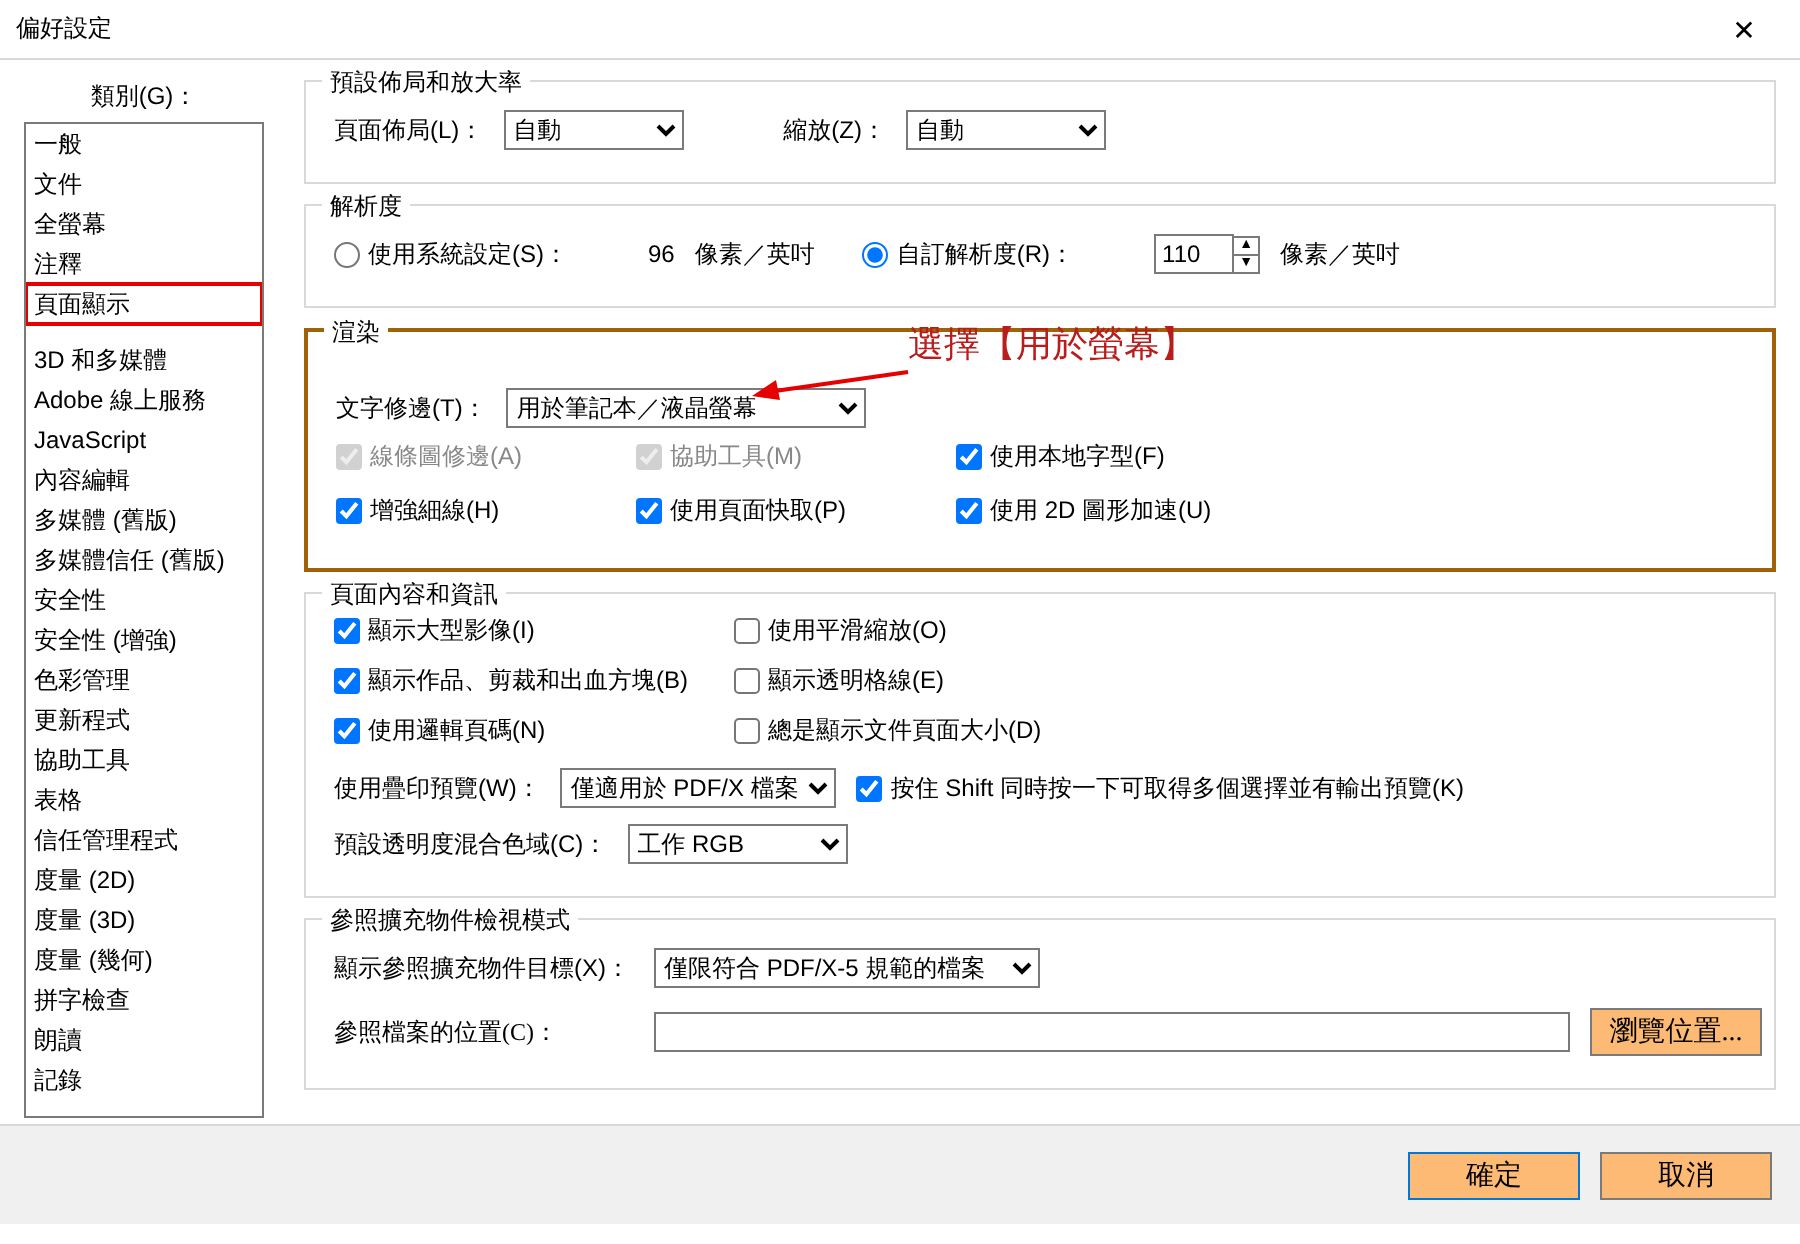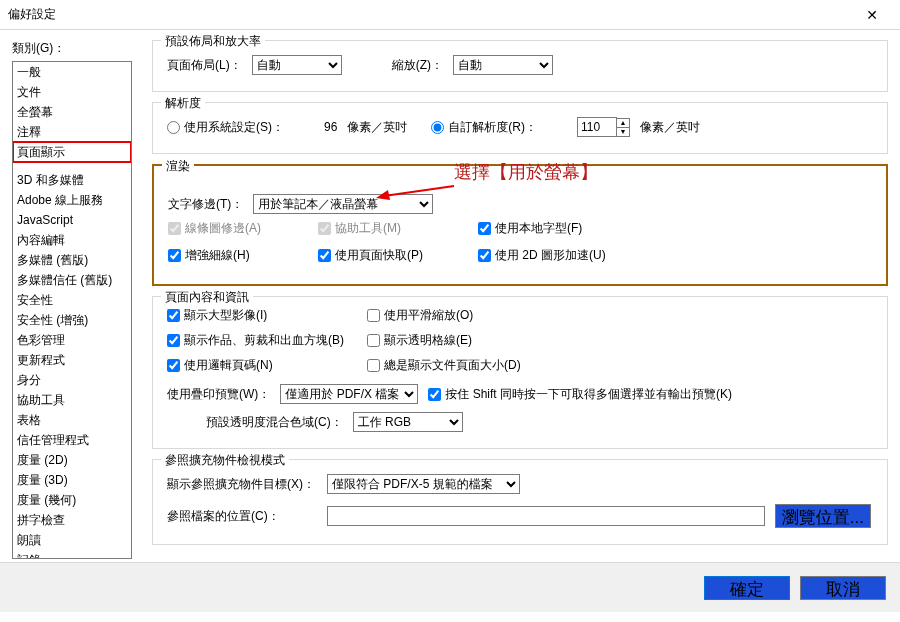--- a/index.html
+++ b/index.html
@@ -23,21 +23,21 @@
   .titlebar .title { flex: 1; }
   .titlebar .close {
     width: 40px; text-align: center; font-size: 14px; cursor: default;
   }
   .body {
     display: flex;
     height: 532px;
     padding: 10px 12px 0 12px;
   }
   .sidebar { width: 120px; }
-  .cat-label { margin-bottom: 4px; }
+  .cat-label { margin-bottom: 4px; text-align: center; }
   .listbox {
     border: 1px solid #7a7a7a;
     height: 498px;
     overflow-y: scroll;
     background: #fff;
     position: relative;
   }
   .listbox .item {
     padding: 2px 4px;
     white-space: nowrap;
@@ -49,21 +49,21 @@
     outline-offset: -1px;
   }
   .main {
     flex: 1;
     padding-left: 20px;
     position: relative;
   }
   .group {
     border: 1px solid #d9d9d9;
     margin-bottom: 10px;
-    padding: 10px 16px 12px 14px;
+    padding: 10px 6px 12px 14px;
     position: relative;
   }
   .group-title {
     position: absolute;
     top: -8px; left: 8px;
     background: #fff;
     padding: 0 4px;
   }
   .row { display: flex; align-items: center; flex-wrap: wrap; gap: 6px 10px; margin: 4px 0; }
   select {
@@ -96,24 +96,24 @@
   }
   .footer {
     height: 50px;
     display:flex; justify-content:flex-end; align-items:center;
     gap: 10px; padding: 0 14px;
     border-top: 1px solid #d9d9d9;
     background: #f0f0f0;
     font-family: Liberation Serif, serif;
   }
   button.std {
-    font-family: inherit; font-size:17px;
+    font-family: inherit; font-size:14px;
     min-width: 86px; height: 24px;
     border: 1px solid #7a7a7a;
-    background: #1d4ed8;
+    background: #fdba74;
   }
   button.primary { border: 1px solid #0078d7; }
   .spinner {
     display:inline-flex; align-items:center;
   }
   .spinner input { width:40px; text-align:left; }
   .spinner .btns {
     display:flex; flex-direction:column;
     border:1px solid #7a7a7a; border-left:none;
   }
@@ -148,21 +148,20 @@
         <div class="item">3D 和多媒體</div>
         <div class="item">Adobe 線上服務</div>
         <div class="item">JavaScript</div>
         <div class="item">內容編輯</div>
         <div class="item">多媒體 (舊版)</div>
         <div class="item">多媒體信任 (舊版)</div>
         <div class="item">安全性</div>
         <div class="item">安全性 (增強)</div>
         <div class="item">色彩管理</div>
         <div class="item">更新程式</div>
-        <div class="item">身分</div>
         <div class="item">協助工具</div>
         <div class="item">表格</div>
         <div class="item">信任管理程式</div>
         <div class="item">度量 (2D)</div>
         <div class="item">度量 (3D)</div>
         <div class="item">度量 (幾何)</div>
         <div class="item">拼字檢查</div>
         <div class="item">朗讀</div>
         <div class="item">記錄</div>
       </div>
@@ -284,33 +283,33 @@
           </span>
       </div>
       <div class="row" style="margin-top:10px;">
         <label>使用疊印預覽(W)：</label>
         <select style="width:138px"><option>僅適用於 PDF/X 檔案</option></select>
         <span class="check">
             <input type="checkbox" checked="" style="">
             <label>按住 Shift 同時按一下可取得多個選擇並有輸出預覽(K)</label>
           </span>
       </div>
-      <div class="row" style="margin-top:8px;margin-left:39px;">
+      <div class="row" style="margin-top:8px;">
         <label>預設透明度混合色域(C)：</label>
         <select style="width:110px"><option>工作 RGB</option></select>
       </div>
     </div>
 
     <div class="group">
       <span class="group-title">參照擴充物件檢視模式</span>
       <div class="row">
         <label style="min-width:150px">顯示參照擴充物件目標(X)：</label>
         <select style="width:193px"><option>僅限符合 PDF/X-5 規範的檔案</option></select>
       </div>
-      <div class="row" style="margin-top:10px;">
+      <div class="row" style="margin-top:10px;font-family:Liberation Serif, serif;">
         <label style="min-width:150px">參照檔案的位置(C)：</label>
         <input type="text" style="flex: 1 1 0%;" value="">
         <button class="std">瀏覽位置...</button>
       </div>
     </div>
 
   </div>
 </div>
 
 <div class="footer">

